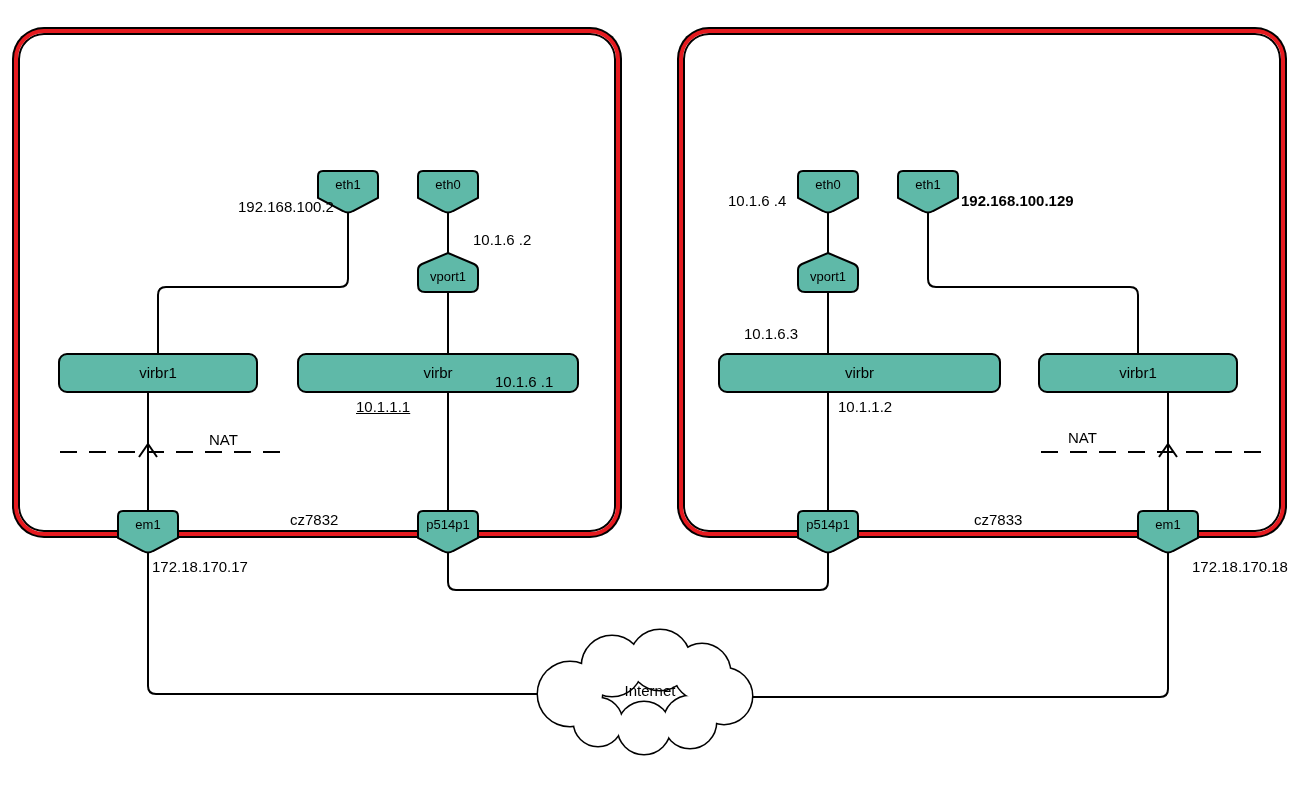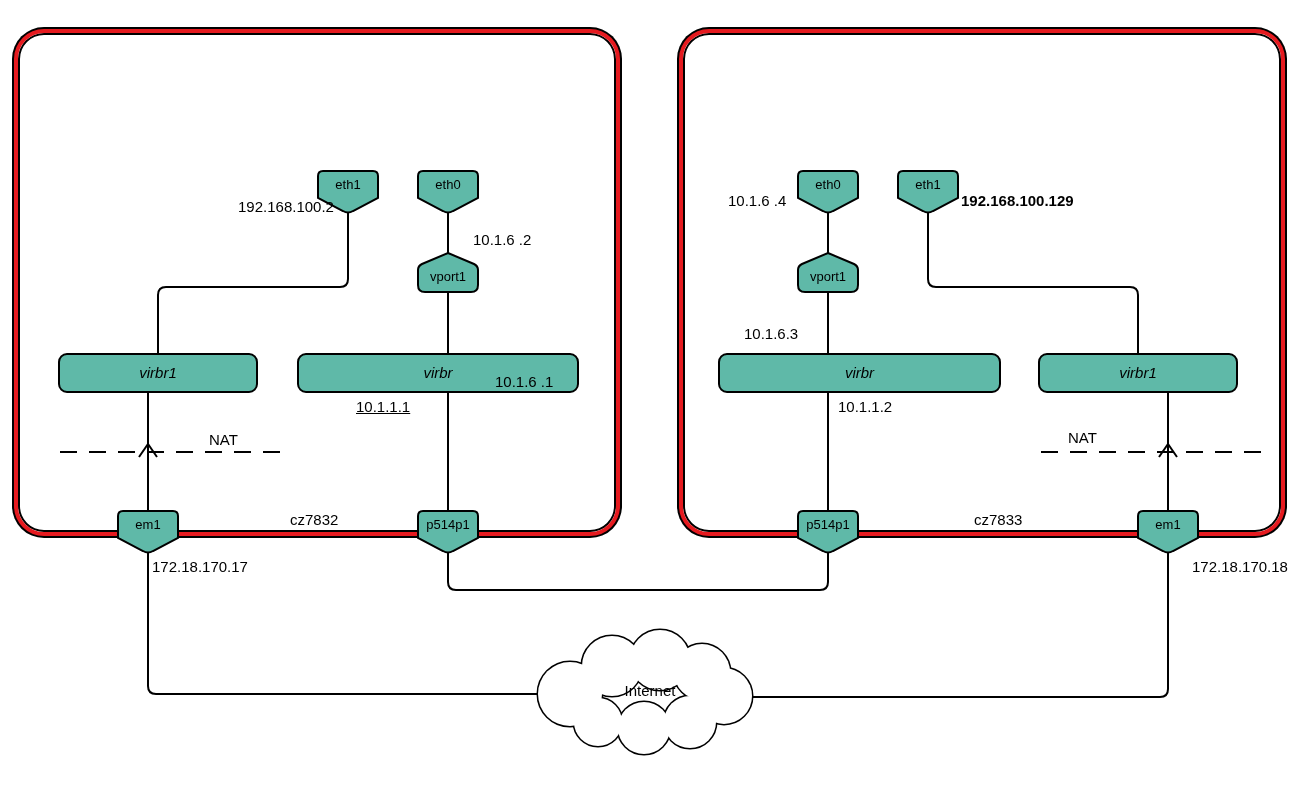--- a/index.html
+++ b/index.html
@@ -11,21 +11,21 @@
             border-radius:30px;background:#fff;
             box-shadow:0 0 0 2px #000, inset 0 0 0 2px #000;}
 
   
   .vm-box{position:absolute;box-sizing:border-box;border:3px dotted #000;border-radius:34px;}
   .vm-title{position:absolute;top:5px;left:0;width:100%;text-align:center;
             font-size:15px;}
 
   
   .bridge{position:absolute;box-sizing:border-box;height:40px;background:var(--node-fill,#5fb9a8);
-          border:2px solid #000;border-radius:9px;text-align:center;font-style:italic;}
+          border:2px solid #000;border-radius:9px;text-align:center;}
   .bridge span{display:inline-block;line-height:36px;font-size:15px;}
 
   
   .node{position:absolute;width:62px;}
   .node svg{display:block;}
   .node-shape{fill:var(--node-fill,#5fb9a8);stroke:#000;stroke-width:2;}
   .node-label{position:absolute;left:0;width:100%;text-align:center;font-size:13px;}
   .shield-label{top:7px;}
   .pent-label{top:17px;}
 

